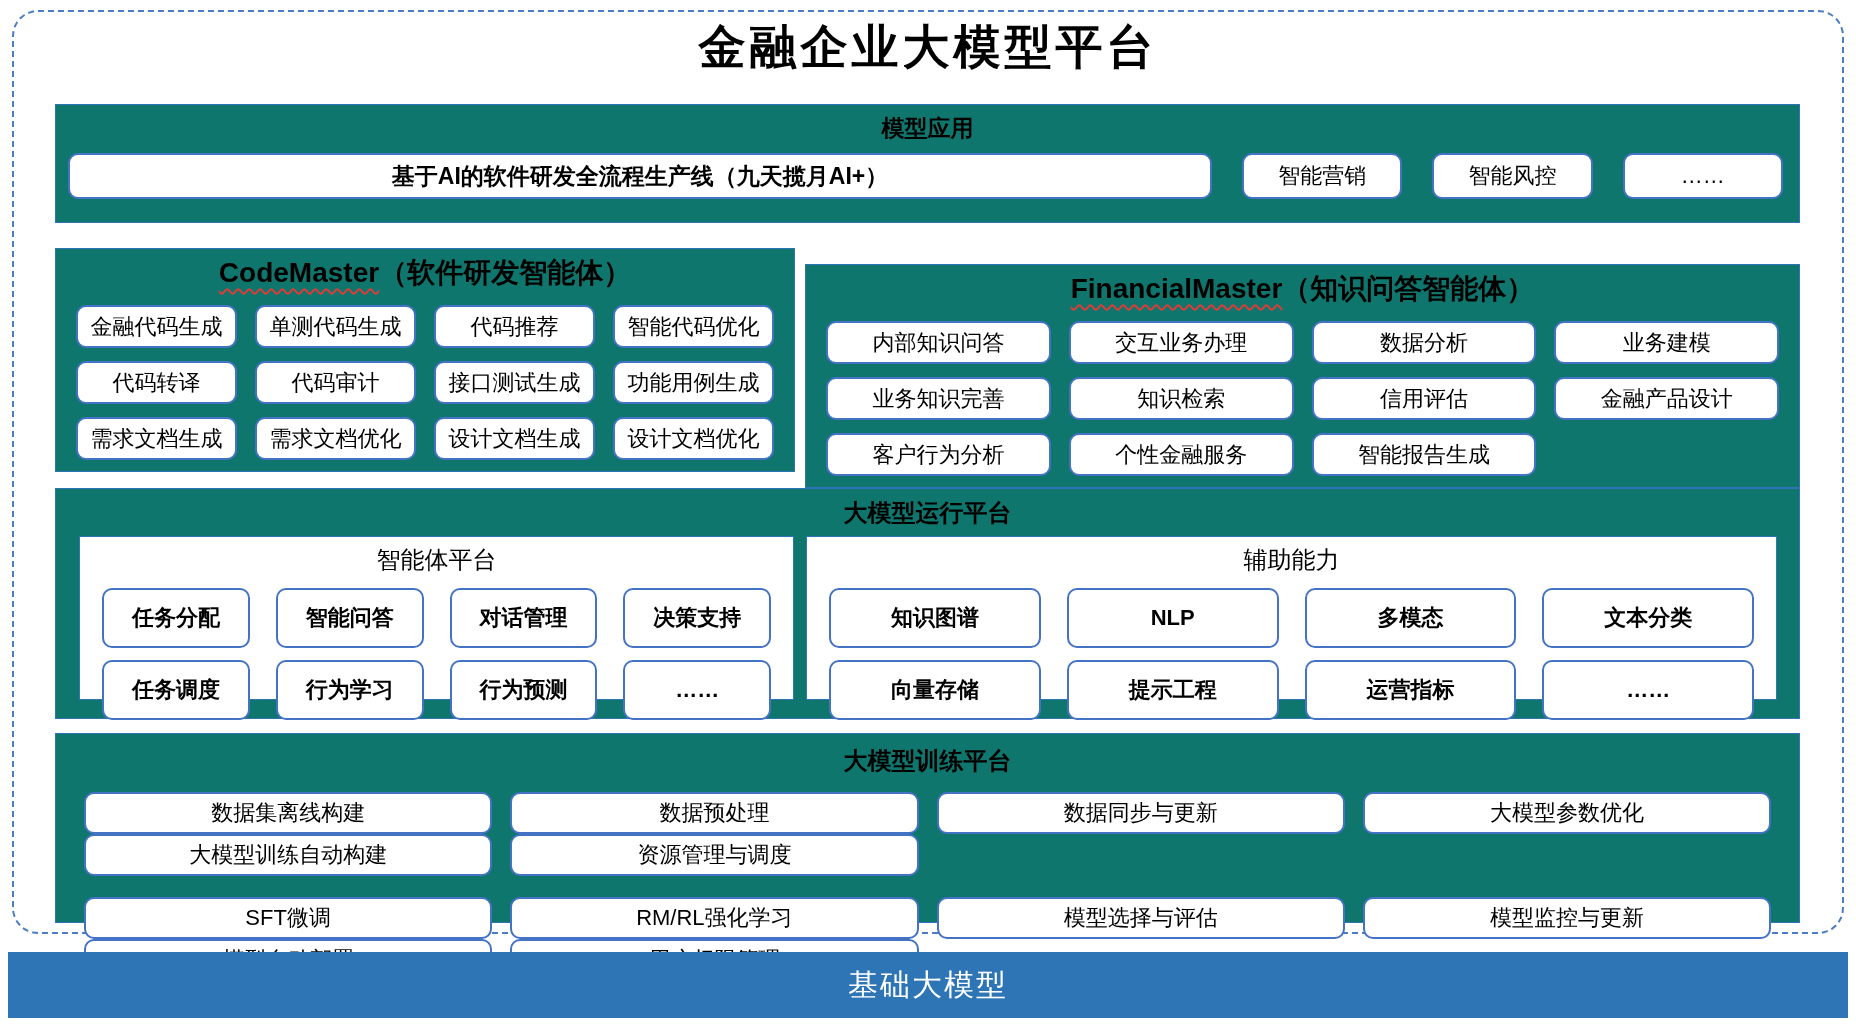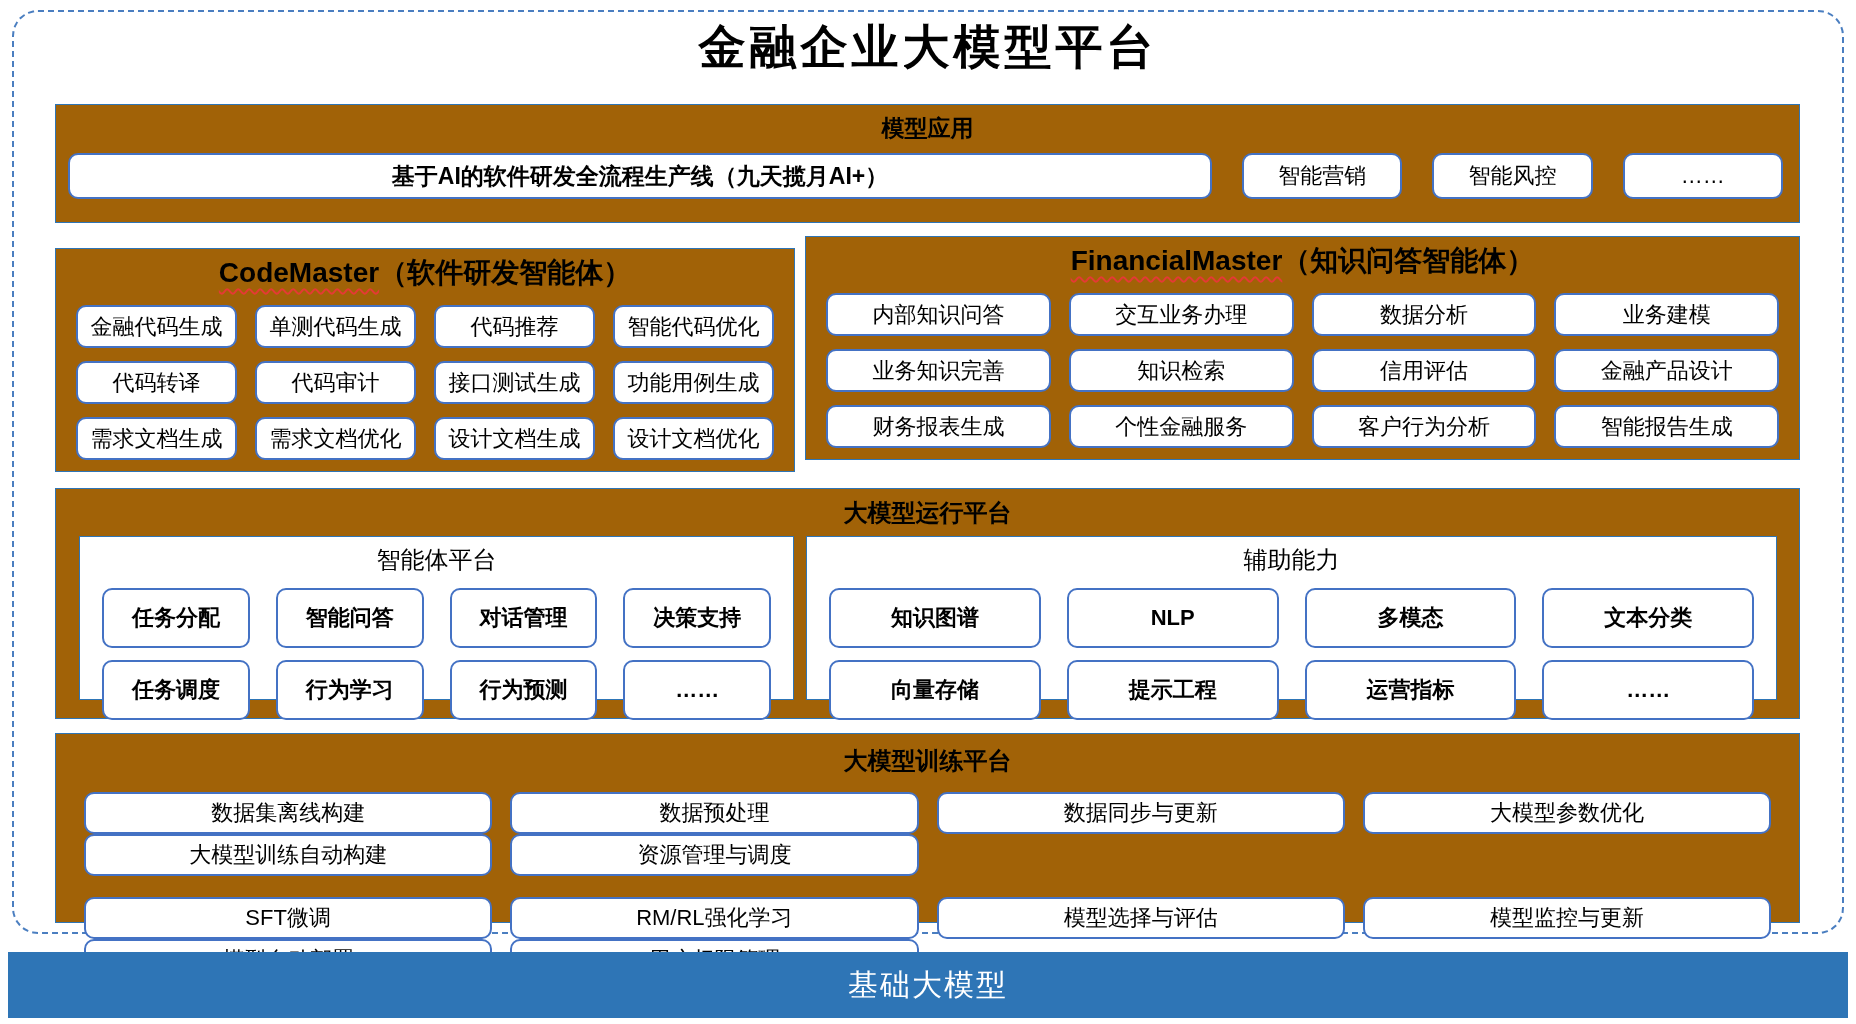--- a/index.html
+++ b/index.html
@@ -11,21 +11,21 @@
   .outer-dashed{
     position:absolute;left:12px;top:10px;width:1828px;height:920px;
     border:2px dashed #4a7ec0;border-radius:26px;background:#ffffff;
   }
   .page-title{
     position:absolute;left:0;top:16px;width:100%;text-align:center;
     font-family:"Liberation Serif","DejaVu Serif",serif;
     font-size:47px;font-weight:bold;letter-spacing:4px;
   }
   .section{
-    position:absolute;border:1.5px solid #2E75B6;background:#a16207;box-sizing:border-box;
+    position:absolute;border:1.5px solid #2E75B6;background:#0f766e;box-sizing:border-box;
   }
   .section-header{
     text-align:center;font-weight:bold;font-size:23px;padding-top:8px;
   }
   .agent-header{
     text-align:center;font-weight:bold;font-size:28px;padding-top:5px;
   }
   .squiggle{
     text-decoration-line:underline;
     text-decoration-style:wavy;
@@ -98,40 +98,39 @@
       <div class="pill">功能用例生成</div>
     </div>
   <div class="grid4">
       <div class="pill">需求文档生成</div>
       <div class="pill">需求文档优化</div>
       <div class="pill">设计文档生成</div>
       <div class="pill">设计文档优化</div>
     </div>
 </div>
 
-<div class="section" style="left:805px;top:236px;width:995px;height:224px;">
+<div class="section" style="left:805px;top:264px;width:995px;height:224px;">
   <div class="agent-header">
     <span class="squiggle">FinancialMaster</span><span>（知识问答智能体）</span>
   </div>
   <div class="grid4">
       <div class="pill">内部知识问答</div>
       <div class="pill">交互业务办理</div>
       <div class="pill">数据分析</div>
       <div class="pill">业务建模</div>
     </div>
   <div class="grid4">
       <div class="pill">业务知识完善</div>
       <div class="pill">知识检索</div>
       <div class="pill">信用评估</div>
       <div class="pill">金融产品设计</div>
     </div>
   <div class="grid4">
-      <div class="pill">财务报表生成</div>
+      <div class="pill">客户行为分析</div>
       <div class="pill">个性金融服务</div>
-      <div class="pill">客户行为分析</div>
       <div class="pill">智能报告生成</div>
     </div>
 </div>
 
 <div class="section" style="left:55px;top:488px;width:1745px;height:231px;">
   <div class="section-header" style="font-size:24px;">大模型运行平台</div>
   <div class="runtime-body">
     <div class="subbox subbox-agent">
       <div class="sub-title">智能体平台</div>
       <div class="grid4s">

